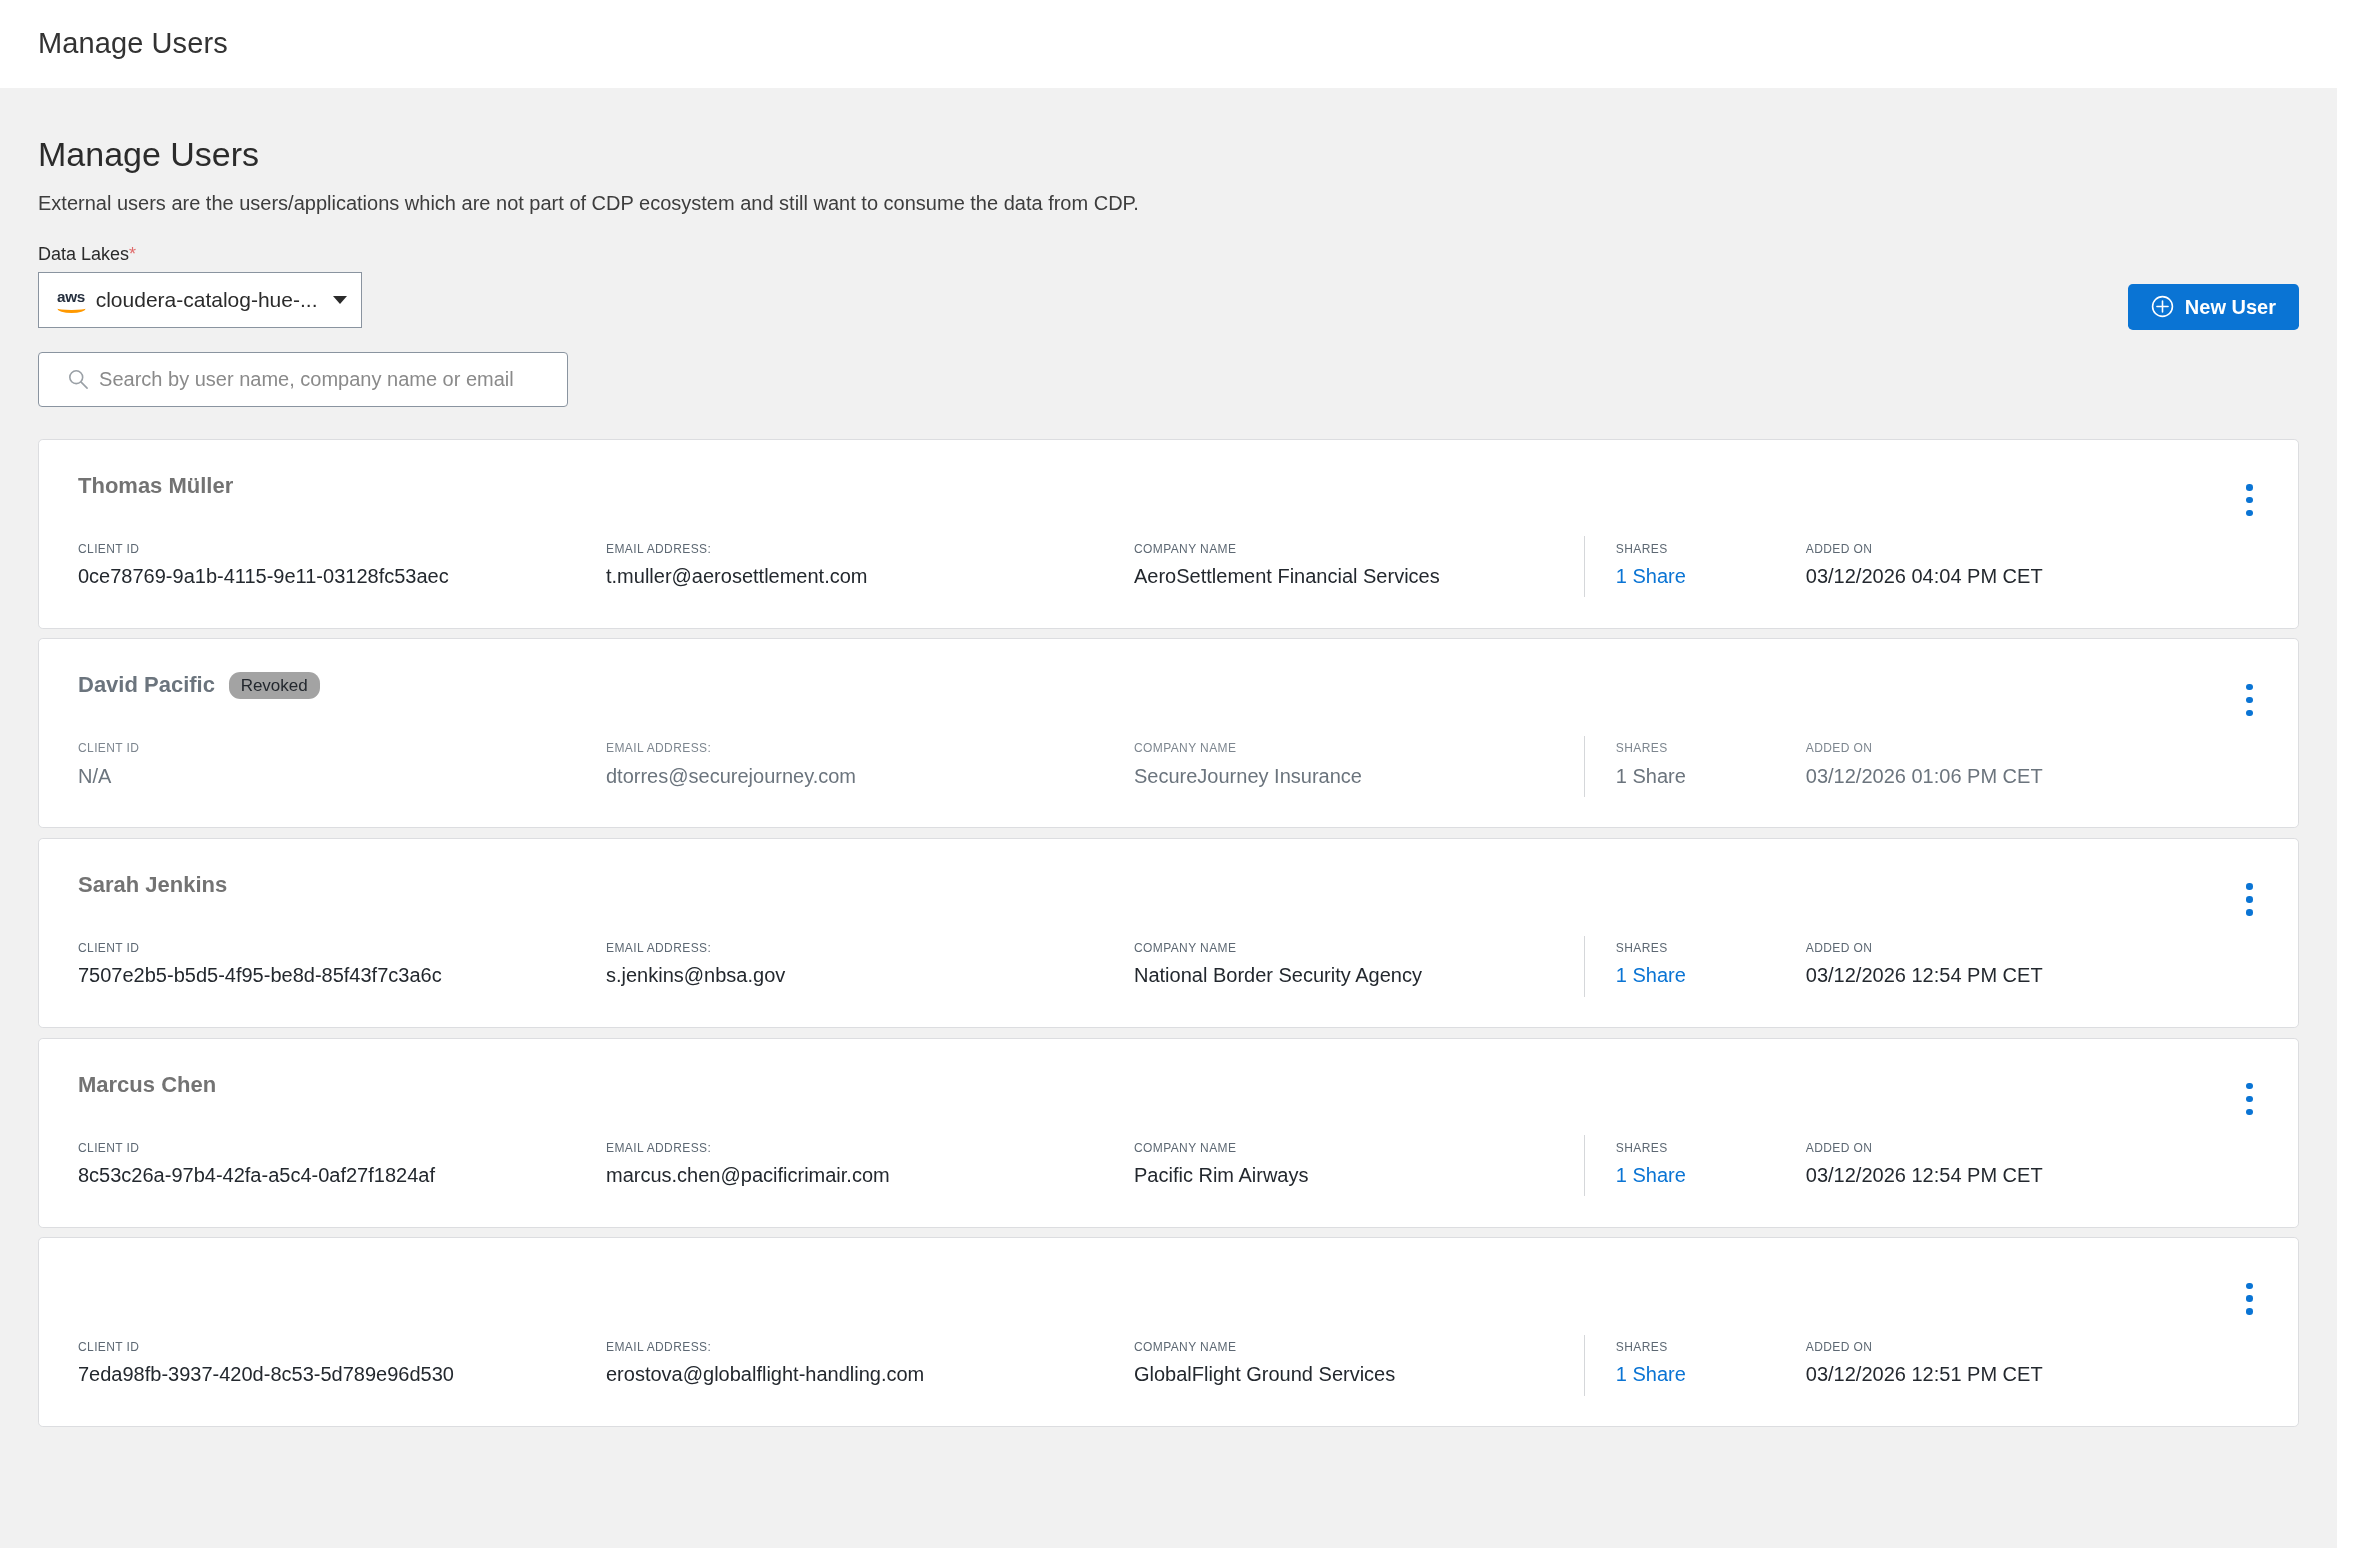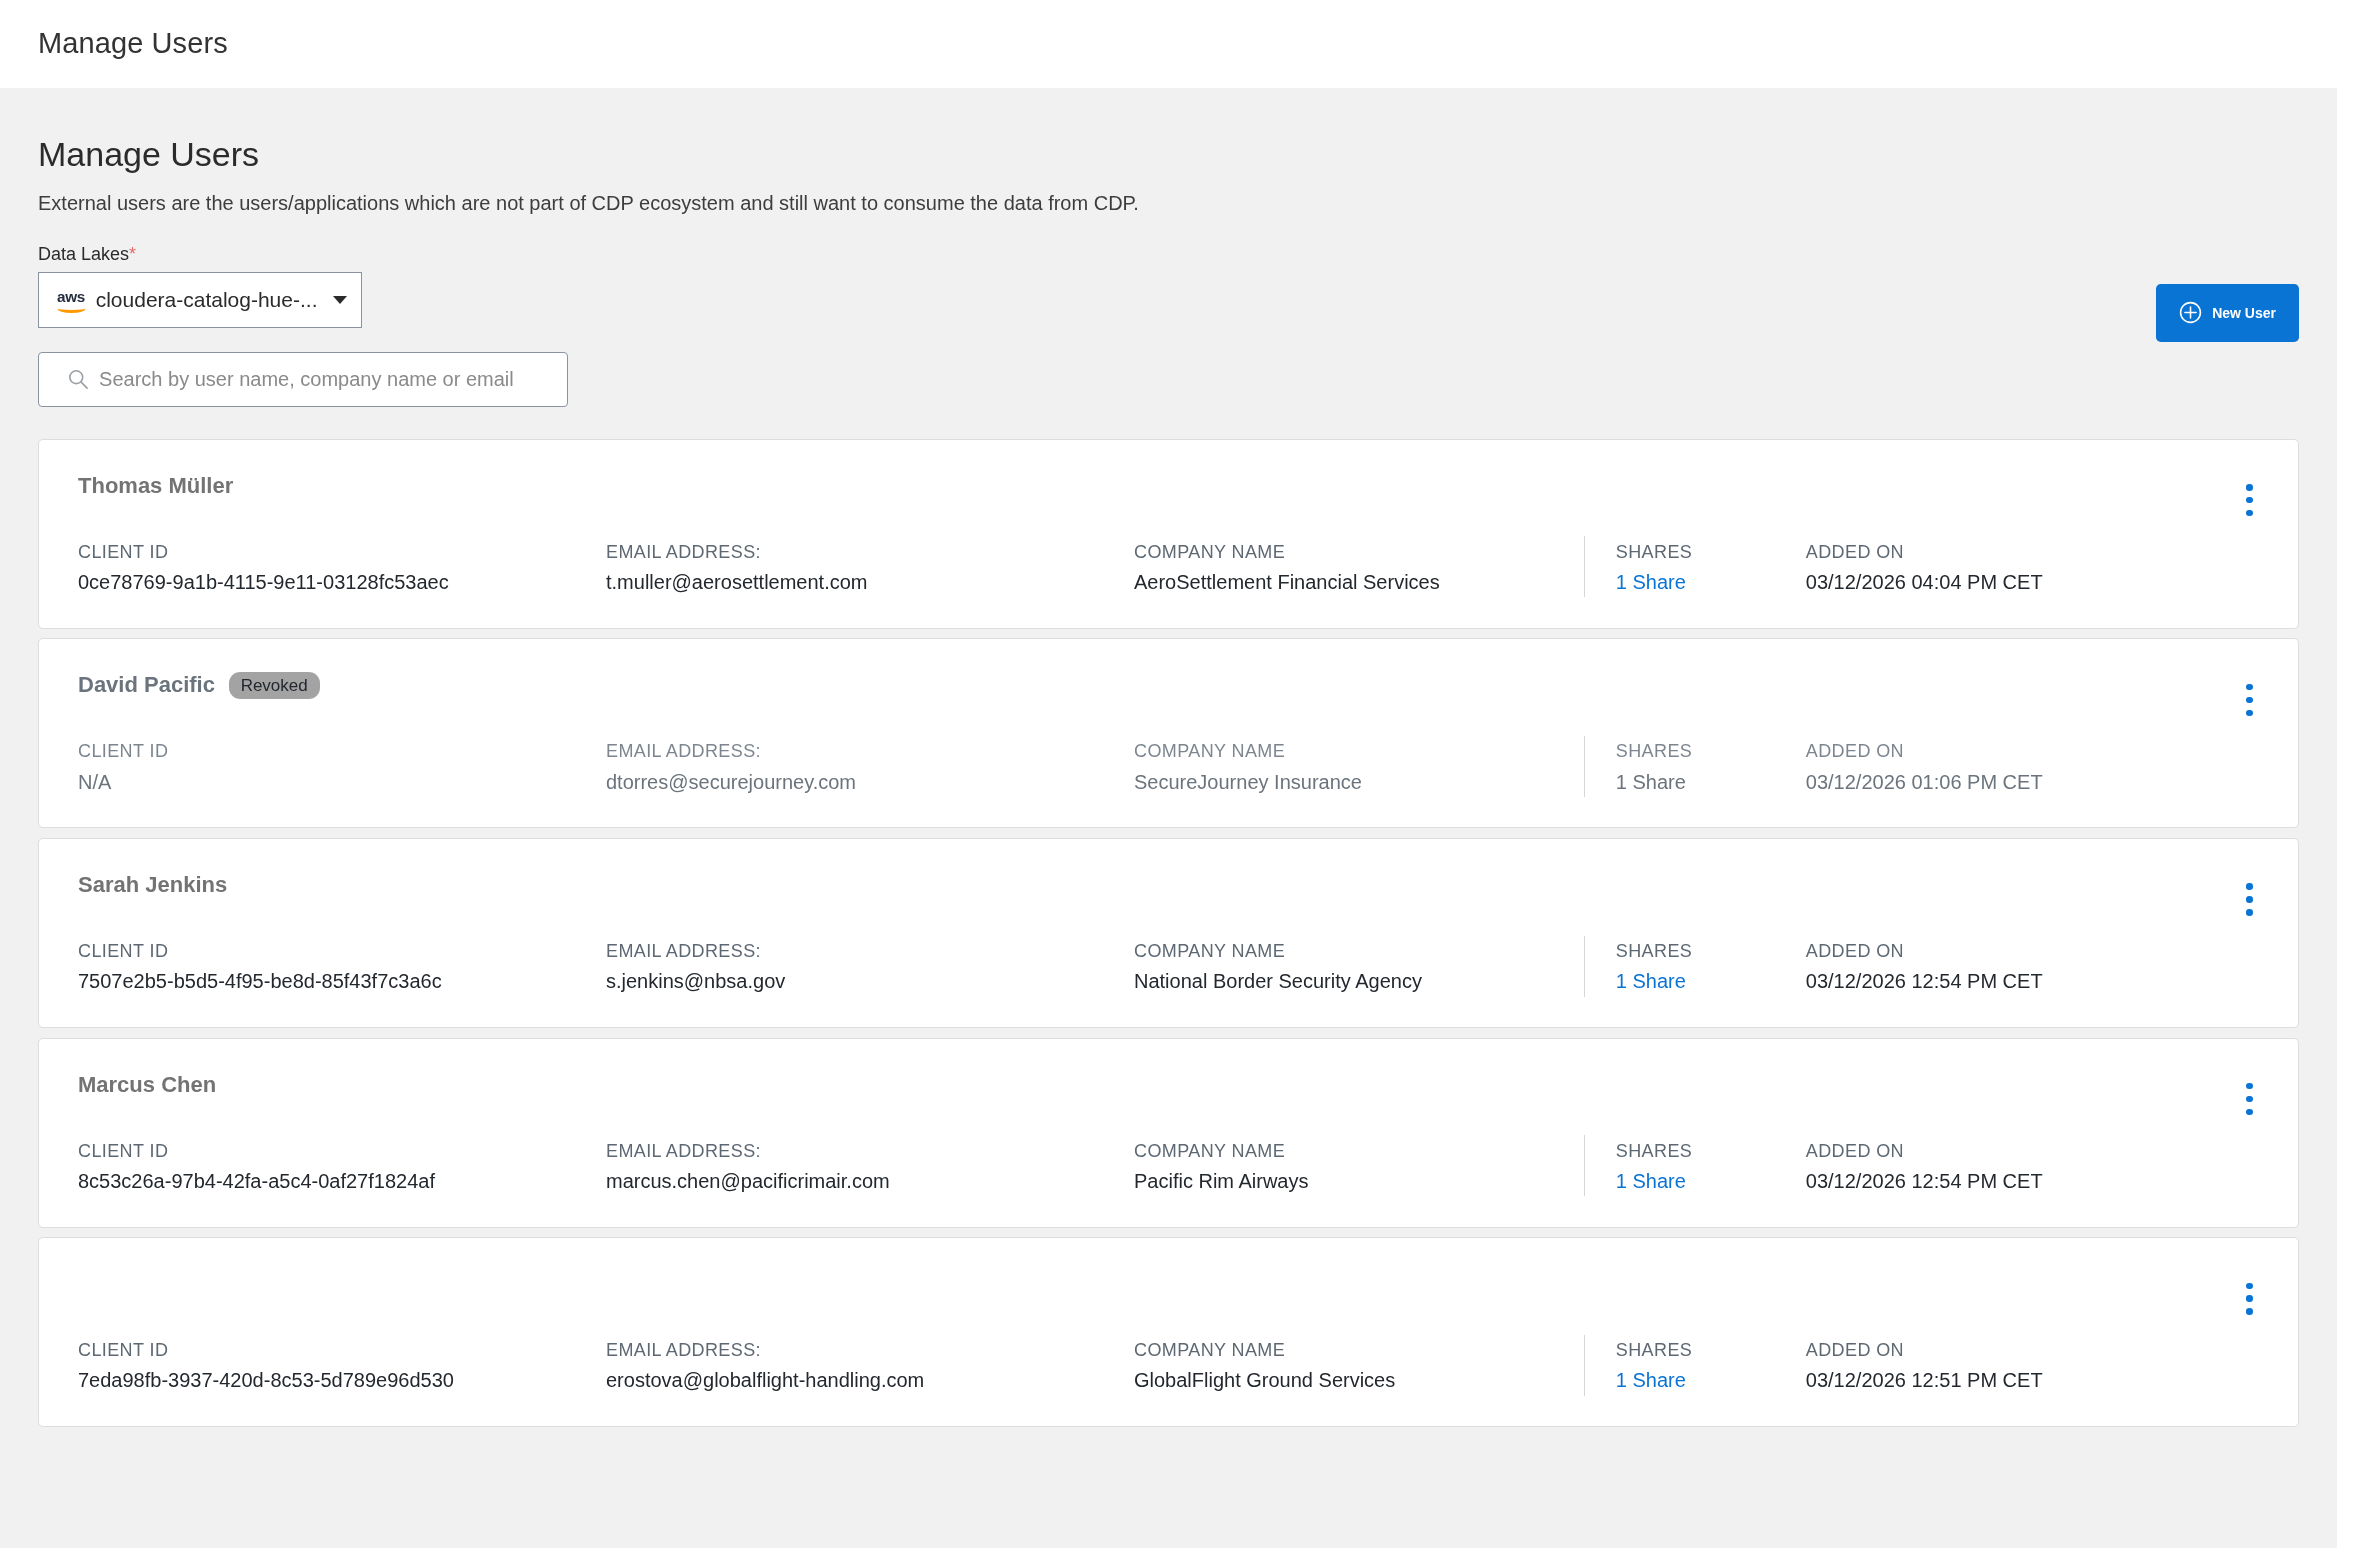--- a/index.html
+++ b/index.html
@@ -172,26 +172,26 @@
     font-family: "Liberation Sans", sans-serif;
     width: 100%;
     background: transparent;
   }
   .search-input::placeholder { color: #8a8a8a; opacity: 1; }
 
   .new-user-btn {
     position: absolute;
     right: 38px;
     top: 39px;
-    height: 58px;
+    height: 46px;
     background: #0a74d4;
     border: none;
     border-radius: 4.8px;
     color: #ffffff;
-    font-size: 14px;
+    font-size: 20px;
     font-family: "Liberation Sans", sans-serif;
     font-weight: 700;
     display: flex;
     align-items: center;
     padding: 0 23px;
     cursor: pointer;
   }
   .plus-circle {
     width: 23px; height: 23px;
     flex: 0 0 auto;
@@ -239,21 +239,21 @@
   .card-fields {
     display: flex;
     align-items: flex-start;
     position: absolute;
     top: 103px;
     left: 39px;
     right: 38px;
   }
   .fld { flex: 0 0 auto; }
   .fld-label {
-    font-size: 18px;
+    font-size: 12px;
     color: #5d6873;
     letter-spacing: 0.4px;
     line-height: 1;
     margin-bottom: 11.3px;
   }
   .fld-value {
     font-size: 20px;
     color: #23282e;
     line-height: 1;
   }

